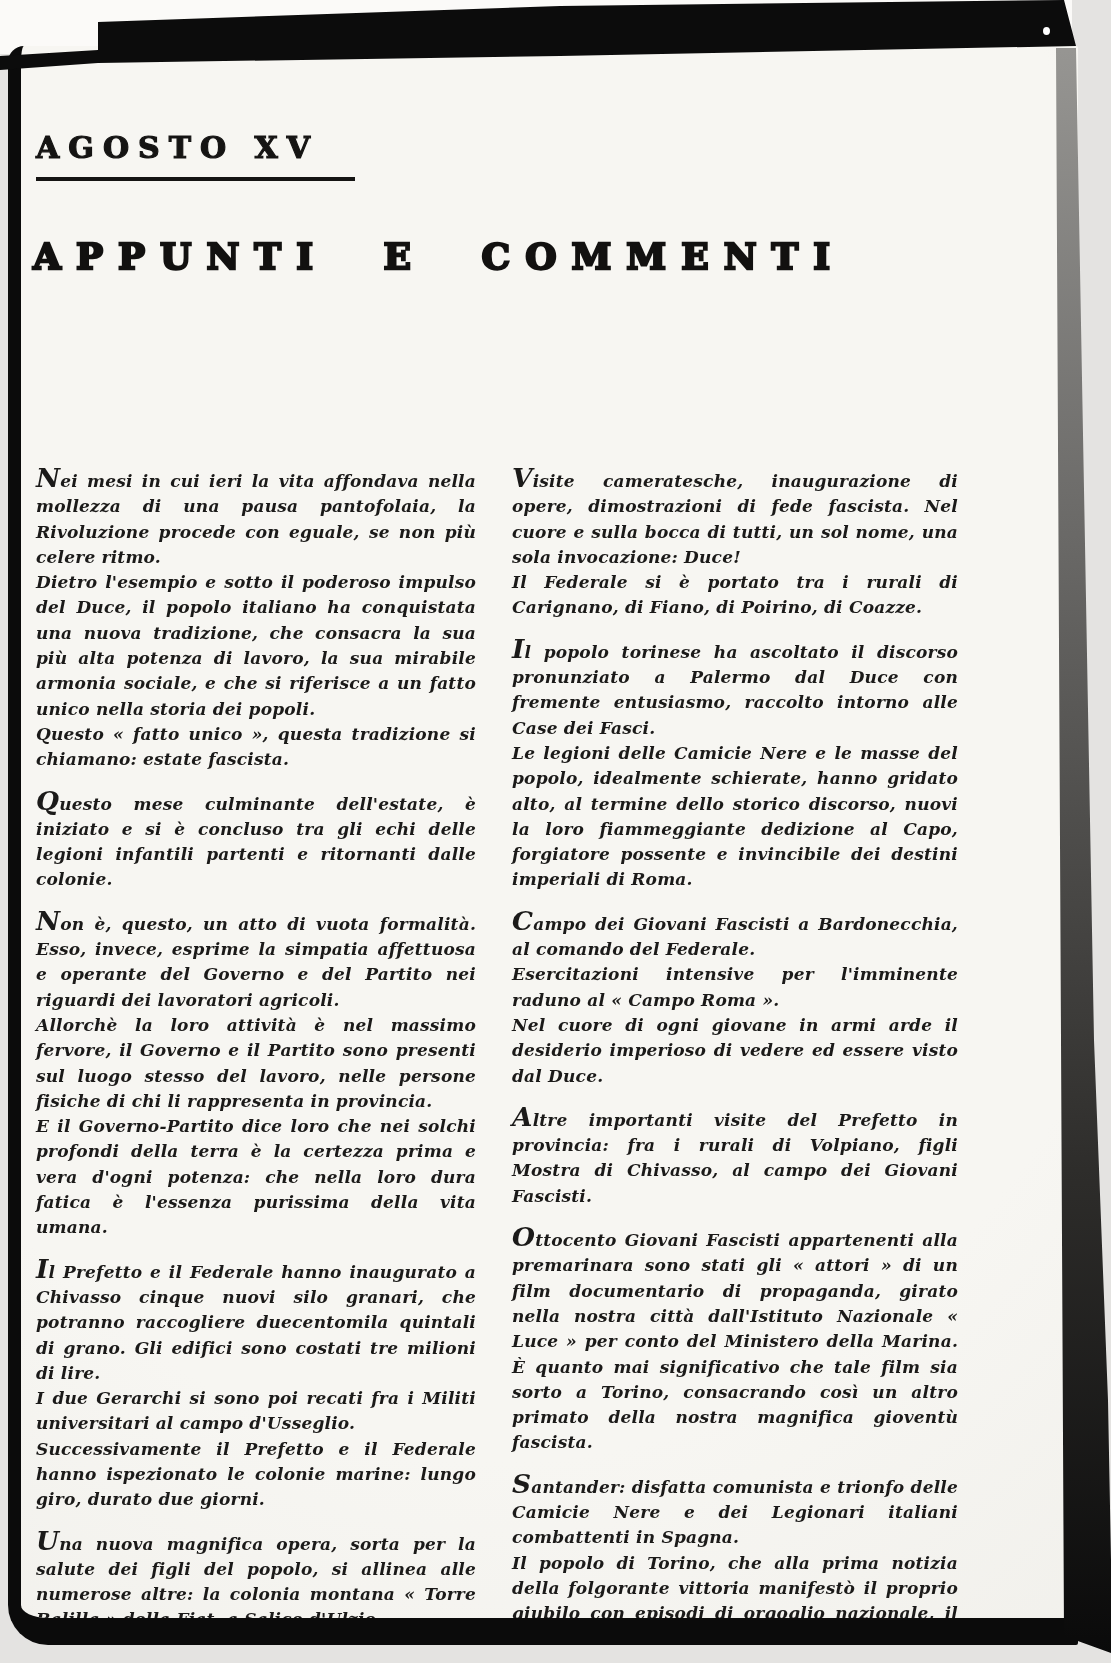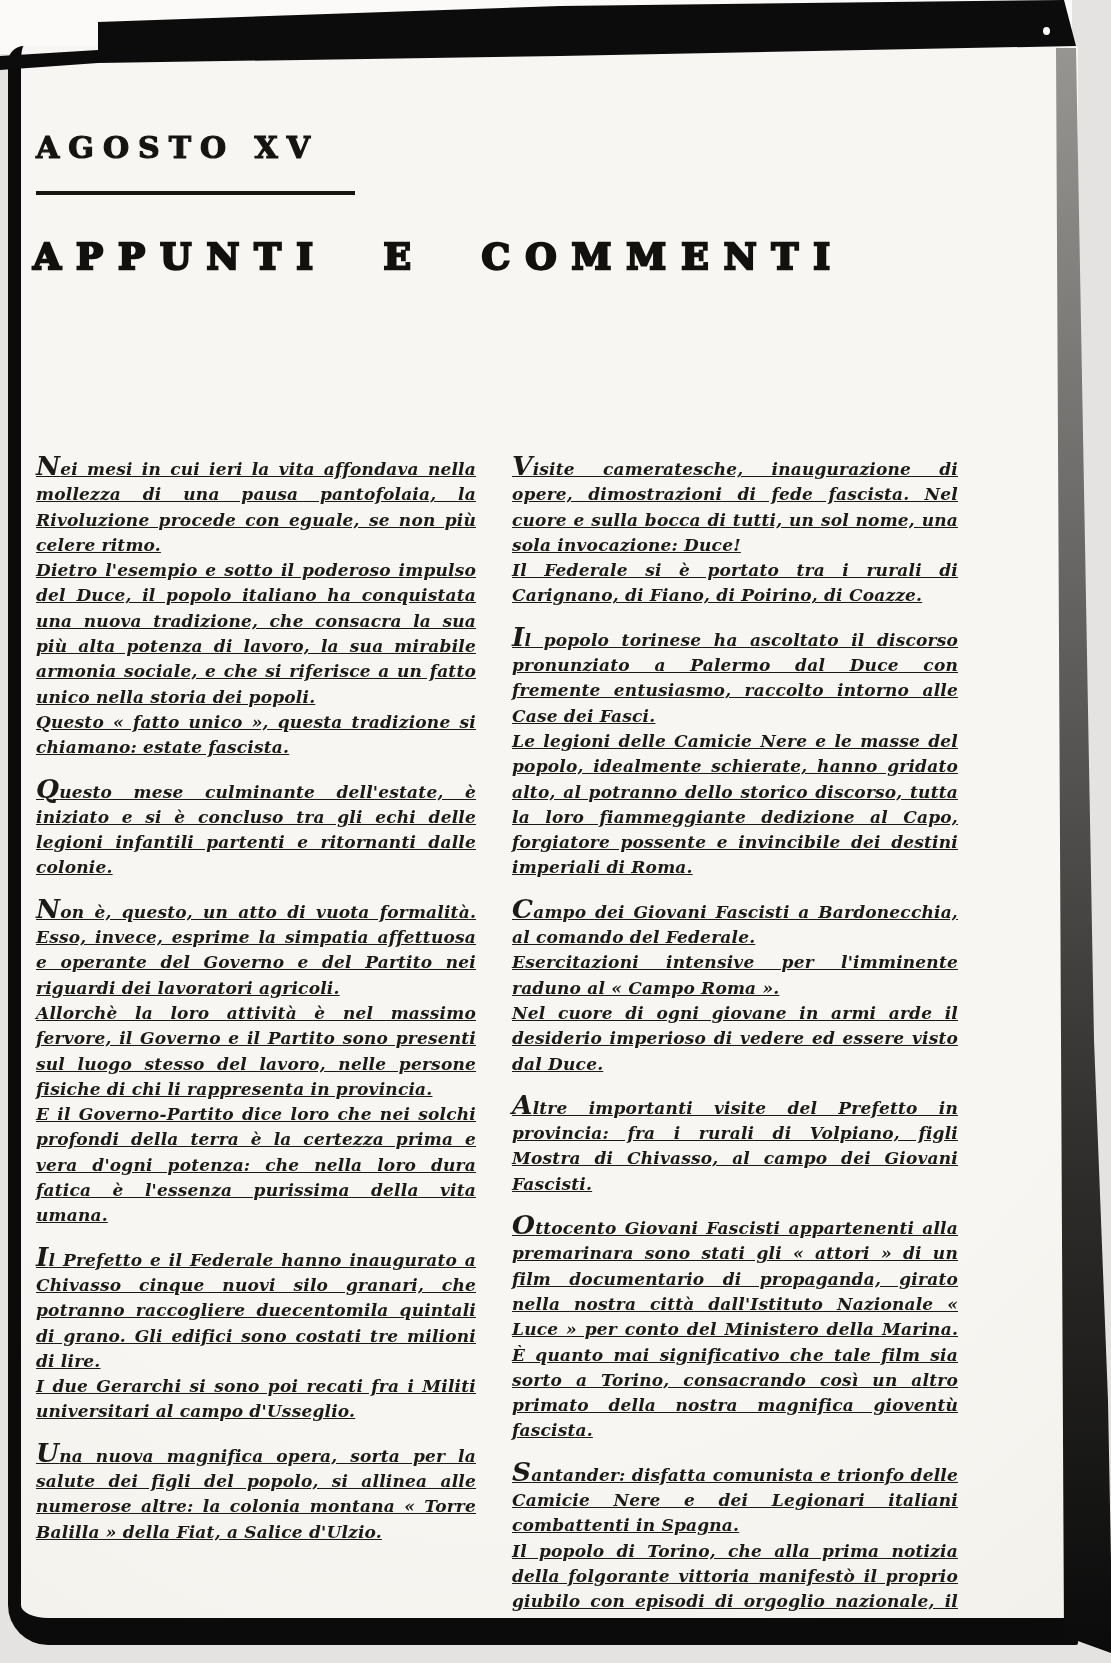--- a/index.html
+++ b/index.html
@@ -27,37 +27,37 @@
   
   .gutter{
     position:absolute;left:1050px;top:40px;width:61px;height:1613px;
     background:linear-gradient(180deg,#979693 0%,#6b6a68 30%,#2e2d2b 70%,#0a0a0a 100%);
     clip-path:polygon(6px 8px,26px 8px,44px 1000px,58px 1360px,61px 1520px,61px 1613px,14px 1596px);
   }
   .kicker{
     position:absolute;left:15px;top:84px;
     font-size:30px;font-weight:bold;letter-spacing:9px;color:#151413;
     -webkit-text-stroke:1.2px #151413;
-    border-bottom:4px solid #151413;padding:0 36px 26px 0;display:inline-block;
+    border-bottom:4px solid #151413;padding:0 36px 12px 0;display:inline-block;
     white-space:nowrap;
   }
   .title{
     position:absolute;left:12px;top:192px;margin:0;
     font-size:36px;line-height:1;font-weight:bold;color:#121110;
     letter-spacing:15px;word-spacing:28px;white-space:nowrap;
     -webkit-text-stroke:2.4px #121110;
   }
   .col{
     position:absolute;top:407px;width:440px;
     font-style:italic;font-weight:bold;font-size:17px;line-height:25.3px;
     color:#1b1a19;text-align:justify;letter-spacing:.2px;
   }
   .col-left{left:15px;}
   .col-right{left:491px;width:446px;}
-  .entry{margin:0 0 15px 0;text-decoration:underline;}
+  .entry{margin:12px 0 15px 0;}
   .entry p{margin:0;}
   .entry p:first-child::first-letter{font-size:1.55em;line-height:1;}
 </style>
 </head>
 <body>
 
 <div>
   <div class="top-strip"></div>
   <div class="paper">
     <div class="kicker">AGOSTO XV</div>
@@ -72,33 +72,34 @@
           <p>Questo mese culminante dell'estate, è iniziato e si è concluso tra gli echi delle legioni infantili partenti e ritornanti dalle colonie.</p>
         </div>
         <div class="entry">
           <p>Non è, questo, un atto di vuota formalità. Esso, invece, esprime la simpatia affettuosa e operante del Governo e del Partito nei riguardi dei lavoratori agricoli.</p>
           <p>Allorchè la loro attività è nel massimo fervore, il Governo e il Partito sono presenti sul luogo stesso del lavoro, nelle persone fisiche di chi li rappresenta in provincia.</p>
           <p>E il Governo-Partito dice loro che nei solchi profondi della terra è la certezza prima e vera d'ogni potenza: che nella loro dura fatica è l'essenza purissima della vita umana.</p>
         </div>
         <div class="entry">
           <p>Il Prefetto e il Federale hanno inaugurato a Chivasso cinque nuovi silo granari, che potranno raccogliere duecentomila quintali di grano. Gli edifici sono costati tre milioni di lire.</p>
           <p>I due Gerarchi si sono poi recati fra i Militi universitari al campo d'Usseglio.</p>
+          <p>Successivamente il Prefetto e il Federale hanno ispezionato le colonie marine: lungo giro, durato due giorni.</p>
         </div>
         <div class="entry">
           <p>Una nuova magnifica opera, sorta per la salute dei figli del popolo, si allinea alle numerose altre: la colonia montana « Torre Balilla » della Fiat, a Salice d'Ulzio.</p>
         </div>
       </div>
     <div class="col col-right">
       <div class="entry">
           <p>Visite cameratesche, inaugurazione di opere, dimostrazioni di fede fascista. Nel cuore e sulla bocca di tutti, un sol nome, una sola invocazione: Duce!</p>
           <p>Il Federale si è portato tra i rurali di Carignano, di Fiano, di Poirino, di Coazze.</p>
         </div>
         <div class="entry">
           <p>Il popolo torinese ha ascoltato il discorso pronunziato a Palermo dal Duce con fremente entusiasmo, raccolto intorno alle Case dei Fasci.</p>
-          <p>Le legioni delle Camicie Nere e le masse del popolo, idealmente schierate, hanno gridato alto, al potranno dello storico discorso, tutta la loro fiammeggiante dedizione al Capo, forgiatore possente e invincibile dei destini imperiali di Roma.</p>
+          <p>Le legioni delle Camicie Nere e le masse del popolo, idealmente schierate, hanno gridato alto, al termine dello storico discorso, nuovi la loro fiammeggiante dedizione al Capo, forgiatore possente e invincibile dei destini imperiali di Roma.</p>
         </div>
         <div class="entry">
           <p>Campo dei Giovani Fascisti a Bardonecchia, al comando del Federale.</p>
           <p>Esercitazioni intensive per l'imminente raduno al « Campo Roma ».</p>
           <p>Nel cuore di ogni giovane in armi arde il desiderio imperioso di vedere ed essere visto dal Duce.</p>
         </div>
         <div class="entry">
           <p>Altre importanti visite del Prefetto in provincia: fra i rurali di Volpiano, figli Mostra di Chivasso, al campo dei Giovani Fascisti.</p>
         </div>
         <div class="entry">

